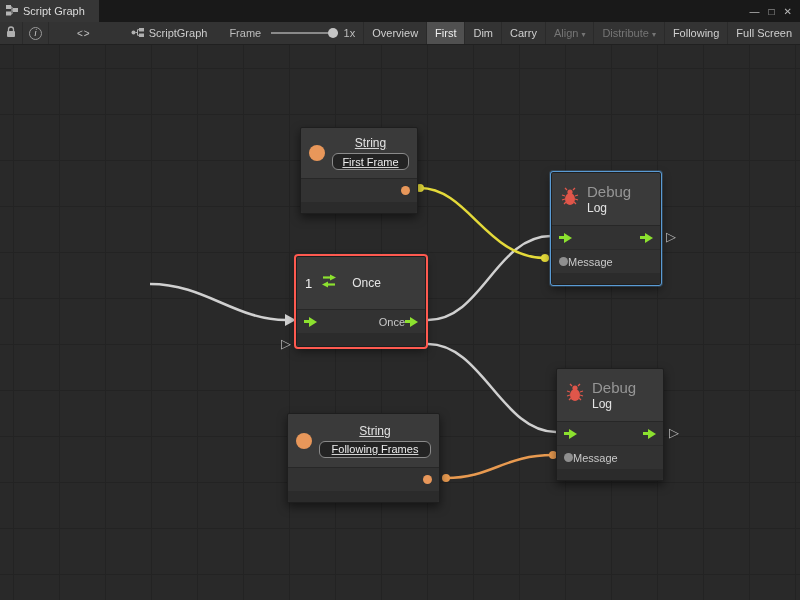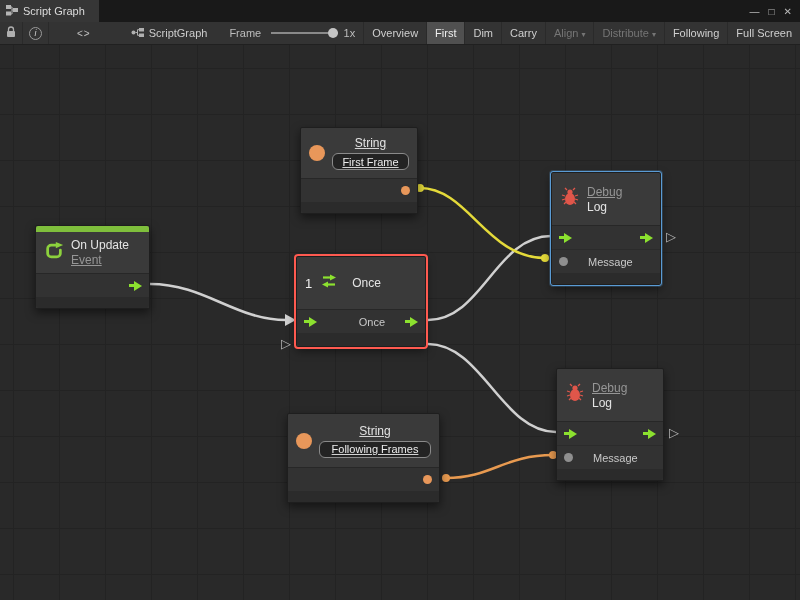--- a/index.html
+++ b/index.html
@@ -37,24 +37,24 @@
   .wires { position:absolute; top:0; left:0; pointer-events:none; }
 
   
   .node { position:absolute; background:#3a3a3a; border:1px solid #1e1e1e; border-radius:2px; box-shadow:0 4px 10px rgba(0,0,0,.5); }
   .node.sel-red { outline:2px solid #ff5a50; }
   .node.sel-blue { outline:1px solid #5a9bd4; box-shadow:0 0 0 2px rgba(90,155,212,.25), 0 4px 10px rgba(0,0,0,.5); }
   .n-head { display:flex; align-items:center; gap:7px; padding:0 8px; }
   .head-col { display:flex; flex-direction:column; align-items:center; gap:3px; flex:1;text-decoration:underline; }
   .head-col-left { display:flex; flex-direction:column; align-items:flex-start; gap:1px; flex:1; }
   .n-title { font-size:12px; color:#e4e4e4; }
-  .n-sub { font-size:12px; color:#969696;text-decoration:underline; }
+  .n-sub { font-size:15px; color:#969696; }
   .n-field { width:100%; background:#232323; border:1px solid #8a8a8a; border-radius:6px; color:#ececec; font-size:11px; font-family:"Liberation Sans",sans-serif; padding:1px 5px; height:17px;text-align:center; }
   .n-rows { border-top:1px solid #272727; }
-  .n-row { display:flex; align-items:center; gap:20px; height:24px; padding:0 7px; background:#323232; border-bottom:1px solid #2b2b2b; font-size:11px; color:#c9c9c9; }
+  .n-row { display:flex; align-items:center; gap:0; height:24px; padding:0 7px; background:#323232; border-bottom:1px solid #2b2b2b; font-size:11px; color:#c9c9c9; }
   .n-foot { background:#2b2b2b; border-radius:0 0 2px 2px; }
   .spacer { flex:1; }
   .event-strip { height:6px; background:#7fbf3c; border-radius:2px 2px 0 0; }
 
   
   .arrow { position:relative; width:13px; height:10px; flex:0 0 13px; }
   .arrow::before { content:""; position:absolute; left:0; top:3.5px; width:5px; height:3px; background:#8ce12f; }
   .arrow::after { content:""; position:absolute; left:5px; top:0; width:0; height:0; border-left:8px solid #8ce12f; border-top:5px solid transparent; border-bottom:5px solid transparent; }
   .dot { width:9px; height:9px; border-radius:50%; flex:0 0 9px; }
   .dot.orange { background:#e8975a; }
@@ -206,42 +206,20 @@
         <span class="arrow"></span>
       </div>
       <div class="n-row">
         <span class="dot gray"></span>
         <span>Message</span>
       </div>
     </div>
     <div class="n-foot" style="height:10px;"></div>
   </div>
 
-  <div class="node" style="left:35px; top:180px; width:115px;">
-    <div class="event-strip"></div>
-    <div class="n-head" style="height:41px;">
-      <span>
-        <svg width="20" height="20" viewBox="0 0 22 22">
-            <path d="M15 4.5 H8 a4 4 0 0 0 -4 4 v5 a4 4 0 0 0 4 4 h6 a4 4 0 0 0 4 -4 v-3.5" fill="none" stroke="#8cd13d" stroke-width="3" stroke-linecap="round"></path>
-            <polygon points="13,1 21,4.5 13,8" fill="#8cd13d"></polygon>
-          </svg>
-      </span>
-      <div class="head-col-left">
-        <div class="n-title">On Update</div>
-        <div class="n-sub">Event</div>
-      </div>
-    </div>
-    <div class="n-rows">
-      <div class="n-row">
-        <span class="spacer"></span>
-        <span class="arrow"></span>
-      </div>
-    </div>
-    <div class="n-foot" style="height:10px;"></div>
-  </div>
 
   <div class="node sel-red" style="left:296px; top:211px; width:130px;">
     <div class="n-head" style="height:52px;">
       <span class="once-badge">1</span>
       <span>
         <svg width="16" height="16" viewBox="0 0 16 16">
             <path d="M2 4.5 h7" stroke="#8ce12f" stroke-width="2.2" fill="none"></path>
             <polygon points="9,1.5 15,4.5 9,7.5" fill="#8ce12f"></polygon>
             <path d="M14 11.5 h-7" stroke="#8ce12f" stroke-width="2.2" fill="none"></path>
             <polygon points="7,8.5 1,11.5 7,14.5" fill="#8ce12f"></polygon>

